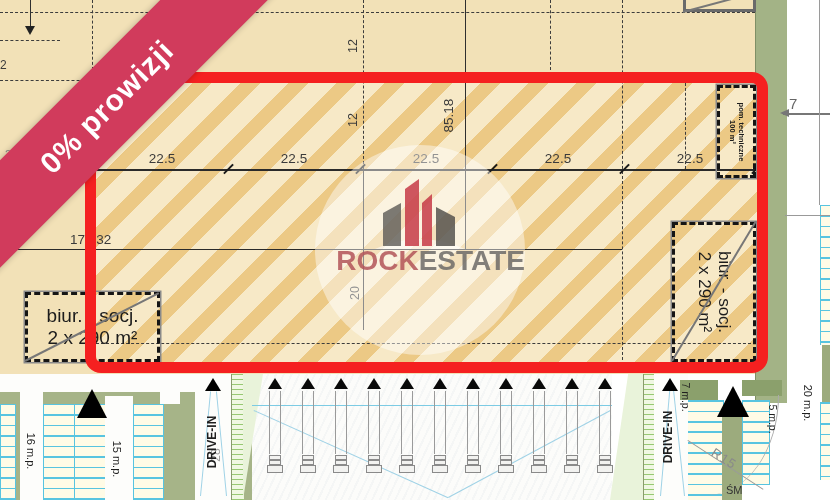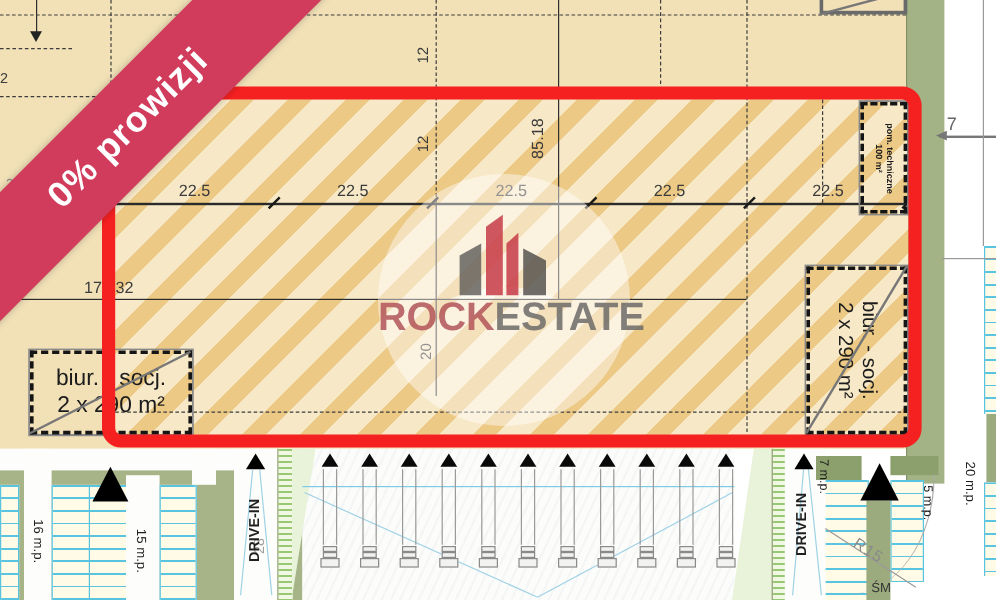--- a/index.html
+++ b/index.html
@@ -48,21 +48,21 @@
   .lane-l{position:absolute;left:2px;top:13px;width:1px;height:63px;background:#9a9a9a;}
   .lane-r{position:absolute;right:2px;top:13px;width:1px;height:63px;background:#9a9a9a;}
   .dock-sym{position:absolute;left:0;top:77px;width:16px;height:18px;}
   .dock-sym i{position:absolute;display:block;border:1px solid #8a8a8a;background:#f2f2f0;box-sizing:border-box;}
   .dock-sym i:nth-child(1){left:2px;top:0;width:12px;height:5px;}
   .dock-sym i:nth-child(2){left:2px;top:5px;width:12px;height:5px;}
   .dock-sym i:nth-child(3){left:0;top:10px;width:16px;height:8px;}
   
   .wm{left:315px;top:145px;width:210px;height:210px;z-index:40;}
   .wm-circle{position:absolute;left:0;top:0;width:210px;height:210px;border-radius:50%;background:rgba(255,255,255,.45);}
-  .wm-brand{position:absolute;left:0;top:100px;width:210px;text-align:left;font-size:33px;font-weight:bold;letter-spacing:0;}
+  .wm-brand{position:absolute;left:0;top:100px;width:210px;text-align:right;font-size:28px;font-weight:bold;letter-spacing:0;}
   .wm-rock{color:rgba(178,84,88,.85);}
   .wm-estate{color:rgba(108,106,103,.85);}
   .wm-site{position:absolute;left:0;top:138px;width:210px;text-align:center;font-size:18px;color:rgba(128,128,122,.8);}
   
   .ribbon{left:-113px;top:69px;width:440px;height:76px;background:var(--ribbon);z-index:50;
           transform:rotate(-45deg);display:flex;align-items:center;justify-content:center;
           color:#fff;font-size:30px;font-weight:bold;letter-spacing:1px;
           box-shadow:0 0 6px rgba(0,0,0,.25);}
 </style>
 </head>

